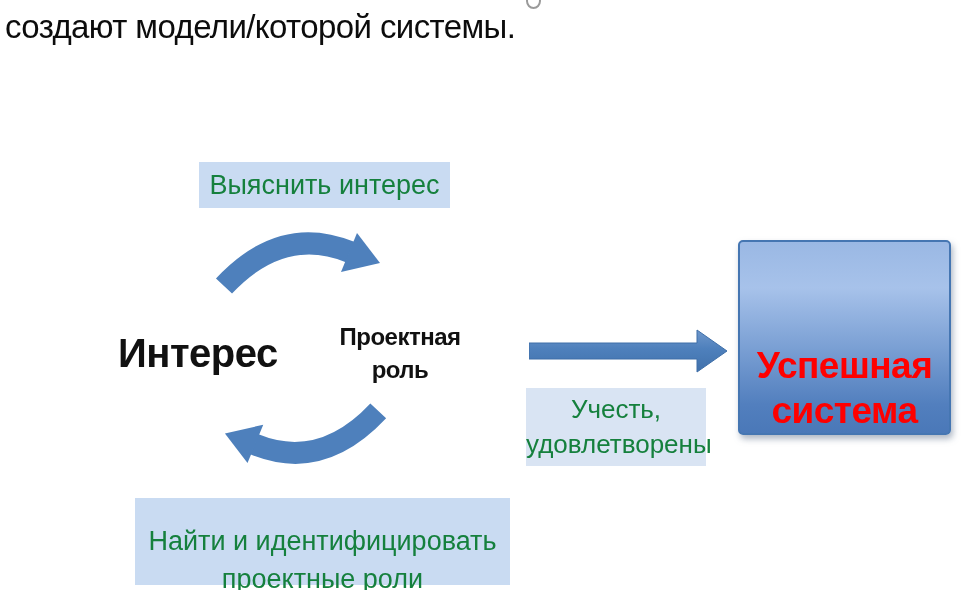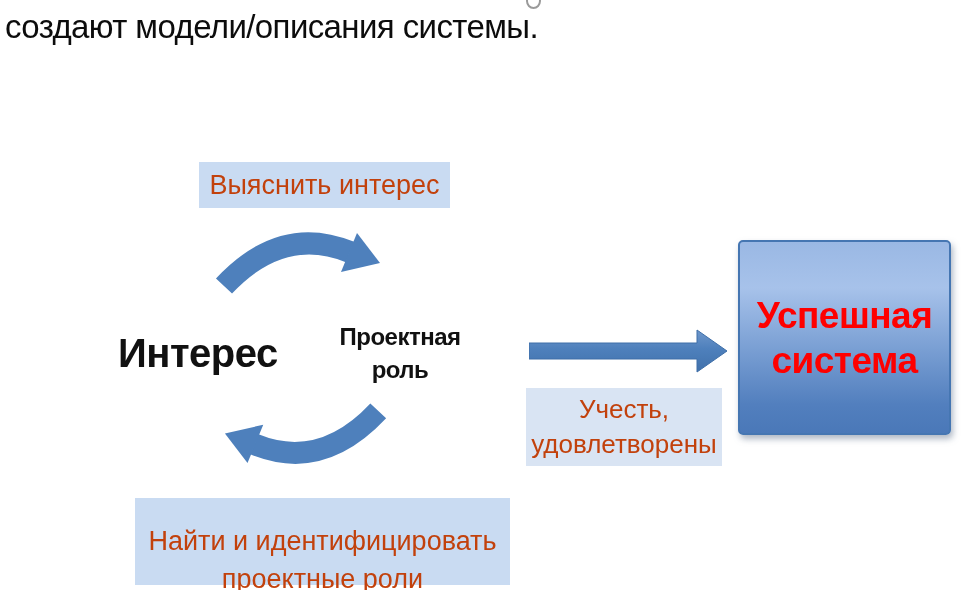--- a/index.html
+++ b/index.html
@@ -14,58 +14,58 @@
   }
   
   .title {
     position:absolute; left:5px; top:6px; width:952px;
     font-size:33px; line-height:41px; color:#0c0c0c; letter-spacing:-0.6px;
   }
   .title .bold { font-weight:700; }
   
   .label-box {
     position:absolute; background:var(--label-box-bg,#c9dbf2);
-    color:#c2410c; text-align:center; box-sizing:border-box;
+    color:#15803d; text-align:center; box-sizing:border-box;
   }
   .clarify { left:199px; top:162px; width:251px; height:46px; font-size:27px; line-height:46px; }
   .find    { left:135px; top:498px; width:375px; height:87px; font-size:27px; line-height:38px; padding-top:24px; }
-  .account { left:526px; top:388px; width:196px; height:78px; font-size:26px; line-height:35px; padding-top:4px;
+  .account { left:526px; top:388px; width:180px; height:78px; font-size:26px; line-height:35px; padding-top:4px;
              background:var(--account-box-bg,#d9e4f3); }
   
   .node { position:absolute; font-weight:700; color:#111; }
   .interest { left:118px; top:331px; font-size:40px; letter-spacing:-0.5px; }
   .role { left:320px; top:320px; width:160px; font-size:24px; line-height:33px; text-align:center; letter-spacing:-0.5px; }
   
   .top-arc { position:absolute; left:210px; top:222px; }
   .bottom-arc { position:absolute; left:220px; top:398px; }
   .straight-arrow { position:absolute; left:529px; top:329px; }
   .arc-stroke { stroke:var(--arrow-fill,#4e80bc); fill:none; }
   .arc-head   { fill:var(--arrow-fill,#4e80bc); }
   
   .result-box {
     position:absolute; left:738px; top:240px; width:213px; height:195px; box-sizing:border-box;
     border:2px solid var(--result-border,#4576b2); border-radius:5px;
     background:linear-gradient(180deg,#9ab8e4 0%, #a7c2ea 24%, #7ba0d4 55%, #527fbe 85%, #4a78b8 100%);
-    display:flex; flex-direction:column; justify-content:center; align-items:center;
+    display:flex; flex-direction:column; justify-content:flex-end; align-items:center;
     box-shadow:2px 4px 6px rgba(110,125,150,0.55);
   }
   .result-text {
     font-size:37px; line-height:45px; font-weight:700;
     color:var(--result-text-color,#fe0000); letter-spacing:-0.5px;
   }
 </style>
 </head>
 <body>
 
 <div class="slide">
 
   <div class="artifact"></div>
 
   <div class="title">
-    <div>создают модели/описания системы.</div>
+    <div>создают модели/которой системы.</div>
   </div>
 
   <div class="label-box clarify">Выяснить интерес</div>
 
   <svg class="top-arc" width="175" height="75" viewBox="0 0 175 75" xmlns="http://www.w3.org/2000/svg">
     <path class="arc-stroke" d="M 14,64 Q 72,2 140,30" stroke-width="22"></path>
     <polygon class="arc-head" points="147,11 170,41 131,50"></polygon>
   </svg>
 
   <div class="node interest">Интерес</div>

